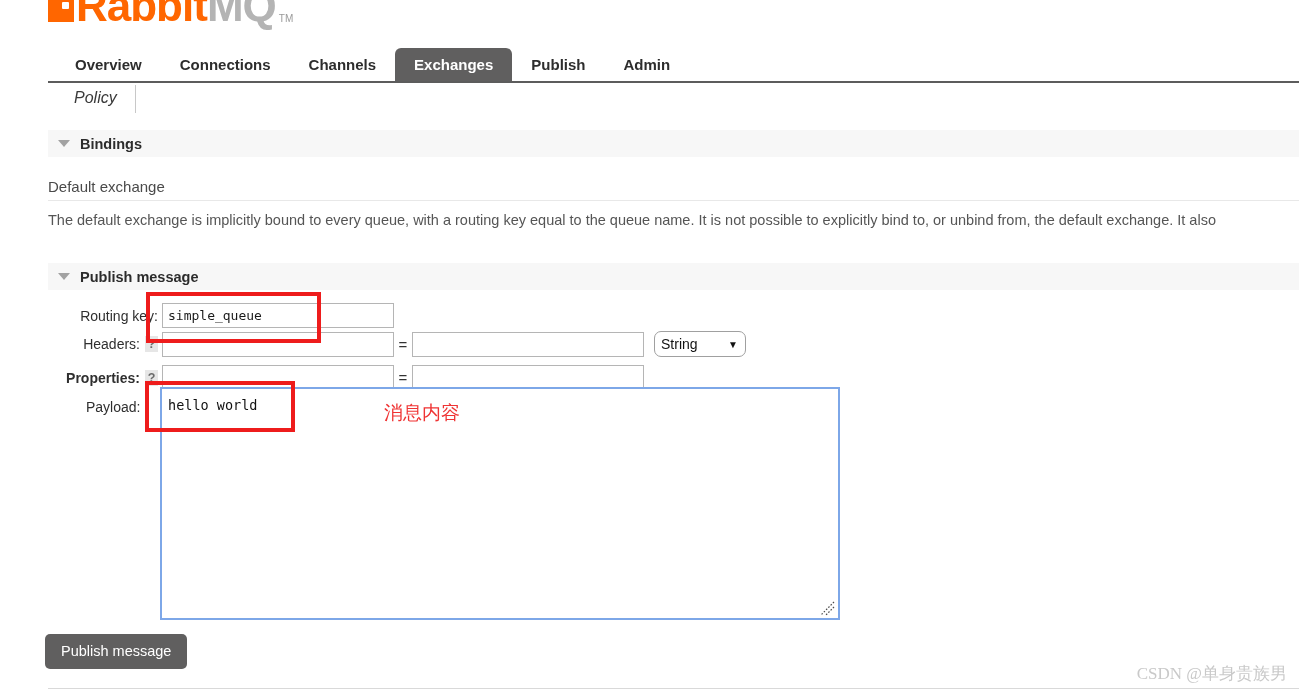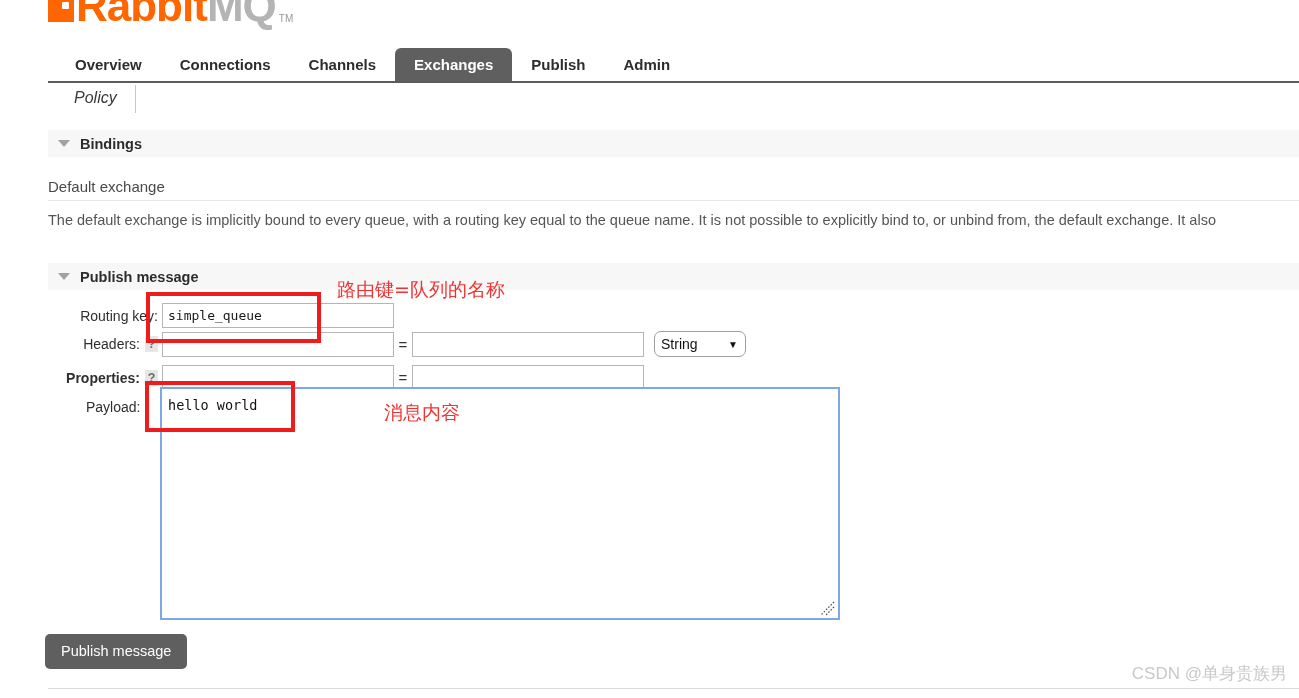--- a/index.html
+++ b/index.html
@@ -294,21 +294,21 @@
     white-space: nowrap;
     pointer-events: none;
   }
 
   
   .watermark {
     position: absolute;
     right: 12px; top: 662px;
     color: #c9c9c9;
     font-size: 17px;
-    font-family: Liberation Sans, sans-serif;
+    font-family: Liberation Serif, serif;
     white-space: nowrap;
   }
   .bottom-rule {
     position: absolute;
     left: 48px; top: 688px;
     width: 1251px;
     height: 1px;
     background: #d9d9d9;
   }
 </style>
@@ -382,21 +382,20 @@
   <div class="payload-label">Payload:</div>
   <textarea class="payload-box" style="">hello world</textarea>
   <svg class="resize-grip" viewBox="0 0 15 15">
     <line x1="14" y1="1" x2="1" y2="14" stroke="#4a4a4a" stroke-width="1.2" stroke-dasharray="1.6 1.6"></line>
     <line x1="14" y1="6" x2="6" y2="14" stroke="#4a4a4a" stroke-width="1.2" stroke-dasharray="1.6 1.6"></line>
   </svg>
 
   <button class="publish-btn">Publish message</button>
 
   <div class="ann-box" style="left:146px; top:292px; width:175px; height:51px;"></div>
-  <div class="ann-text" style="left:337px; top:277px;">路由键=队列的名称</div>
 
   <div class="ann-box" style="left:145px; top:381px; width:150px; height:51px;"></div>
   <div class="ann-text" style="left:384px; top:400px;">消息内容</div>
 
   <div class="watermark">CSDN @单身贵族男</div>
   <div class="bottom-rule"></div>
 
 </div>
 
 </body></html>

